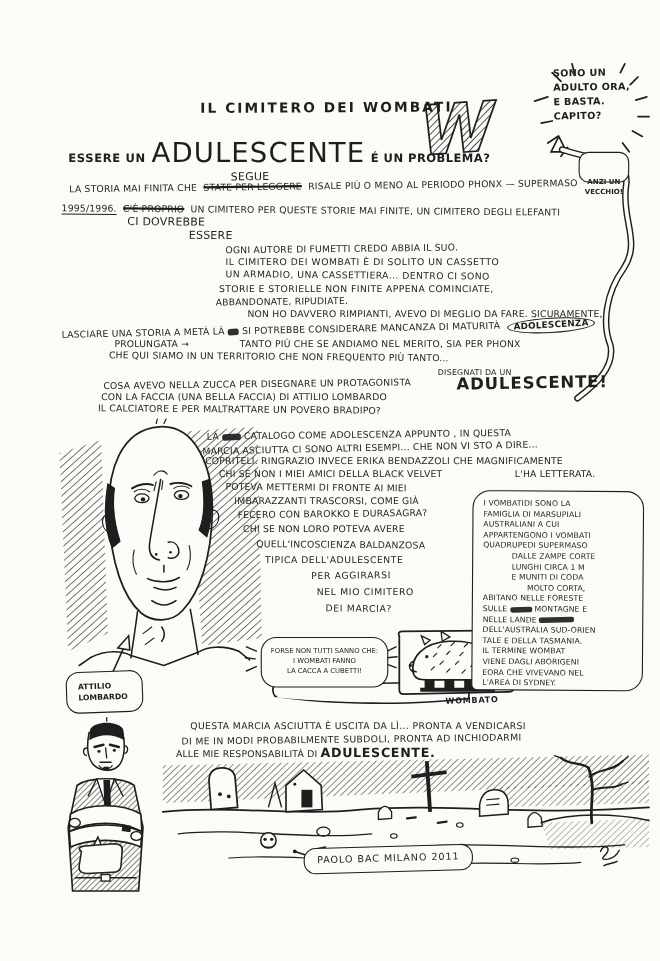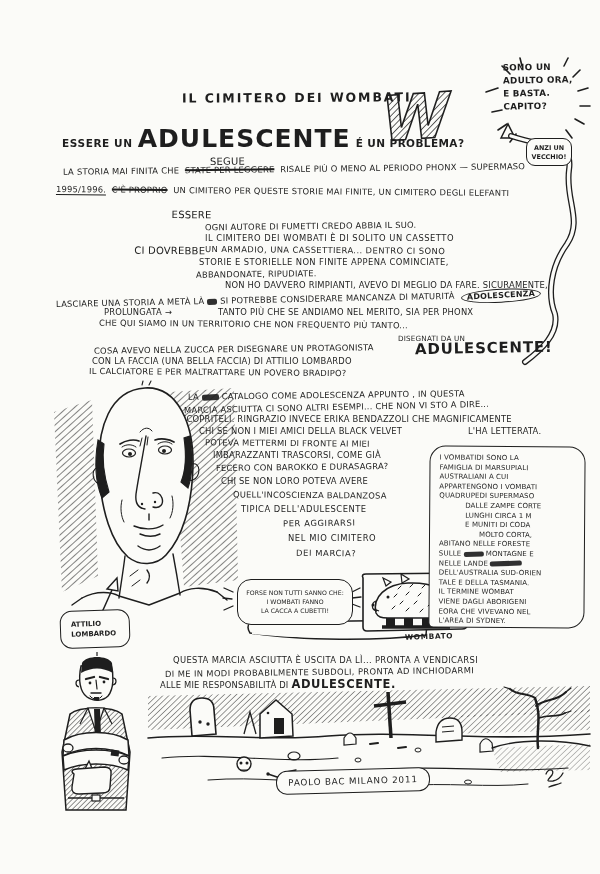--- a/index.html
+++ b/index.html
@@ -23,21 +23,21 @@
   svg{position:absolute;overflow:visible;}
   .fb{font-size:7px;line-height:9.6px;letter-spacing:.1px;white-space:nowrap;}
   .ind1{padding-left:26px} .ind2{padding-left:40px}
   #factbox{position:absolute;left:429px;top:446px;width:156px;height:182px;border:1.7px solid var(--ink);
            border-radius:16px 16px 16px 5px;padding:7px 6px 4px 9px;background:var(--paper);
            transform:rotate(.4deg);z-index:4;}
   #title{position:absolute;left:182px;top:90px;font-size:12.5px;font-weight:bold;letter-spacing:1.9px;
          transform:rotate(-.3deg);}
   #headline{position:absolute;left:62px;top:124px;white-space:nowrap;}
   #headline .pre{font-size:10.5px;font-weight:bold;letter-spacing:.6px;}
-  #headline .big{font-size:25px;font-weight:bold;letter-spacing:1px;}
+  #headline .big{font-size:25px;font-weight:normal;letter-spacing:1px;}
   #headline .post{font-size:10.5px;font-weight:bold;letter-spacing:.4px;}
   #shout{position:absolute;left:503px;top:61px;font-size:8.8px;line-height:13px;letter-spacing:.3px;
          font-weight:bold;transform:rotate(-1deg);}
   #signature{position:absolute;left:276px;top:769px;width:154px;height:24px;border:1.5px solid var(--ink);
              border-radius:11px;text-align:center;line-height:22px;font-size:8.8px;letter-spacing:.8px;
              transform:rotate(-1.6deg);background:var(--paper);}
   .lbl{position:absolute;font-size:7.4px;letter-spacing:.6px;font-weight:bold;}
 </style>
 </head>
 <body>
@@ -78,21 +78,21 @@
     <div>E BASTA.</div>
     <div>CAPITO?</div>
   </div>
 
   <svg style="left:495px;top:122px;" width="105" height="250" viewBox="0 0 105 250">
     <polygon points="6,16 13,2 20,16" fill="#fbfbf8" stroke="#1e1e1e" stroke-width="1.5"></polygon>
     <path d="M16,14 C 60,28 78,22 74,48 C 70,78 88,98 72,122 C 56,144 52,172 60,192 C 64,212 46,228 30,240" fill="none" stroke="#1e1e1e" stroke-width="6" stroke-linecap="round"></path>
     <path d="M16,14 C 60,28 78,22 74,48 C 70,78 88,98 72,122 C 56,144 52,172 60,192 C 64,212 46,228 30,240" fill="none" stroke="#fbfbf8" stroke-width="3.4" stroke-linecap="round"></path>
   </svg>
 
-  <div class="bubble" style="left:526px;top:138px;width:46px;height:28px;font-size:6.4px;line-height:8.5px;padding-top:5px;font-weight:bold;">
+  <div class="bubble" style="left:526px;top:138px;width:46px;height:28px;font-size:6.4px;line-height:8.5px;padding-top:22px;font-weight:bold;">
     <div>ANZI UN</div>
     <div>VECCHIO!</div>
   </div>
 
   <div id="headline">
     <span class="pre">ESSERE UN</span>
     <span class="big">ADULESCENTE</span>
     <span class="post">É UN PROBLEMA?</span>
   </div>
 
@@ -102,21 +102,21 @@
       <span class="struck">STATE PER LEGGERE</span>
       <span class="insert" style="left:28%;top:-9px;">SEGUE</span>
     </span>&nbsp;
     <span>RISALE PIÙ O MENO AL PERIODO PHONX — SUPERMASO</span>
   </div>
 
   <div class="hl t2" style="left:56px;top:186px;">
     <span class="yr">1995/1996.</span>&nbsp;
     <span style="position:relative;display:inline-block;">
       <span class="struck">C'È PROPRIO</span>
-      <span class="insert" style="left:23px;top:12px;margin-top:48px;">CI DOVREBBE</span>
+      <span class="insert" style="left:4px;top:12px;">CI DOVREBBE</span>
       <span class="insert" style="left:16px;top:24px;padding-left:44px;">ESSERE</span>
     </span>&nbsp;
     <span>UN CIMITERO PER QUESTE STORIE MAI FINITE, UN CIMITERO DEGLI ELEFANTI</span>
   </div>
 
   <div class="hl t1" style="left:205px;top:221px;">OGNI AUTORE DI FUMETTI CREDO ABBIA IL SUO.</div>
   <div class="hl" style="left:205px;top:233px;letter-spacing:.5px;">IL CIMITERO DEI WOMBATI È DI SOLITO UN CASSETTO</div>
   <div class="hl t2" style="left:205px;top:245px;letter-spacing:.4px;">UN ARMADIO, UNA CASSETTIERA... DENTRO CI SONO</div>
   <div class="hl" style="left:199px;top:257px;letter-spacing:.4px;">STORIE E STORIELLE NON FINITE APPENA COMINCIATE,</div>
   <div class="hl t1" style="left:196px;top:269px;">ABBANDONATE, RIPUDIATE.</div>

